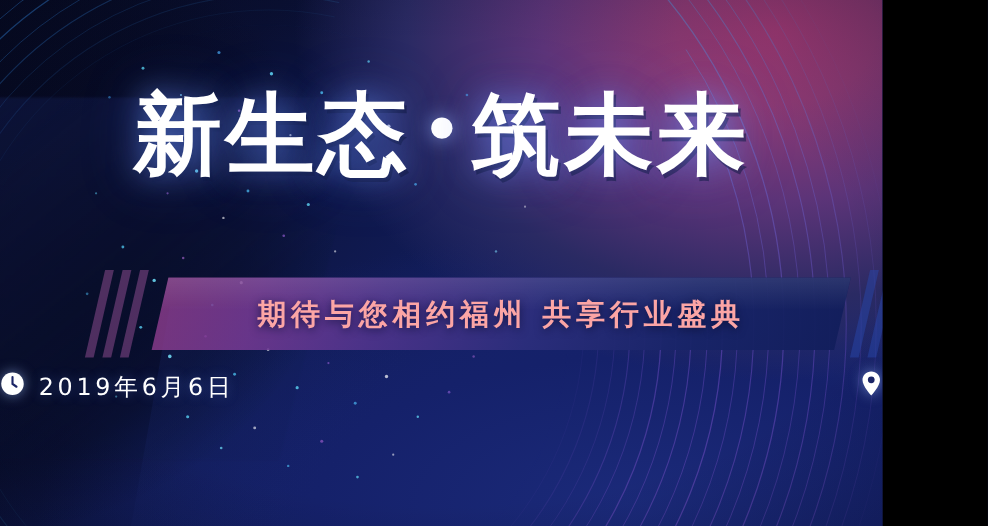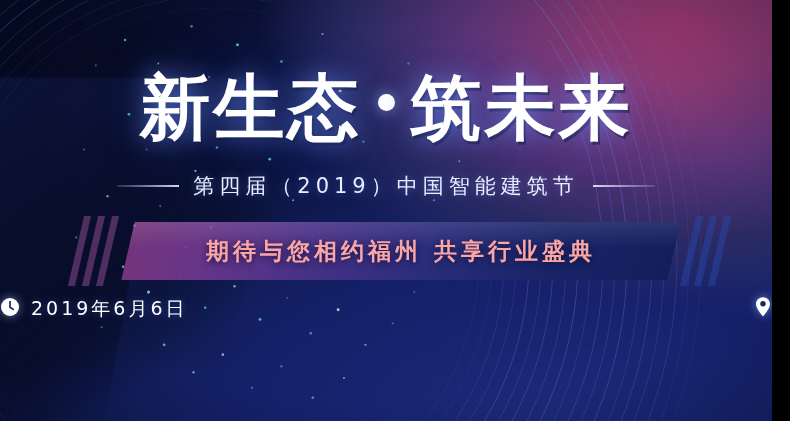--- a/index.html
+++ b/index.html
@@ -2,21 +2,21 @@
 <html><head>
 <meta charset="utf-8">
 <style>
   html, body {
     margin: 0;
     padding: 0;
     background: #000;
   }
   #banner {
     position: relative;
-    width: 772px;
+    width: 706px;
     height: 421px;
     overflow: hidden;
     font-family: "DejaVu Sans", "Liberation Sans", sans-serif;
     background: #0a0f2e;
   }
 
   
   .bg-base {
     position: absolute;
     inset: 0;
@@ -328,25 +328,20 @@
   </div>
 
   <div class="vignette"></div>
 
   <div class="content">
 
     <div class="title">
       <span>新生态</span><span class="dot-sep"></span><span>筑未来</span>
     </div>
 
-    <div class="subtitle-row">
-      <span class="rule"></span>
-      <span class="subtitle">第四届（2019）中国智能建筑节</span>
-      <span class="rule right"></span>
-    </div>
 
     <div class="band-wrap">
       <div class="stripes left">
         <i></i>
           <i></i>
           <i></i>
       </div>
       <div class="stripes right">
         <i></i>
           <i></i>

